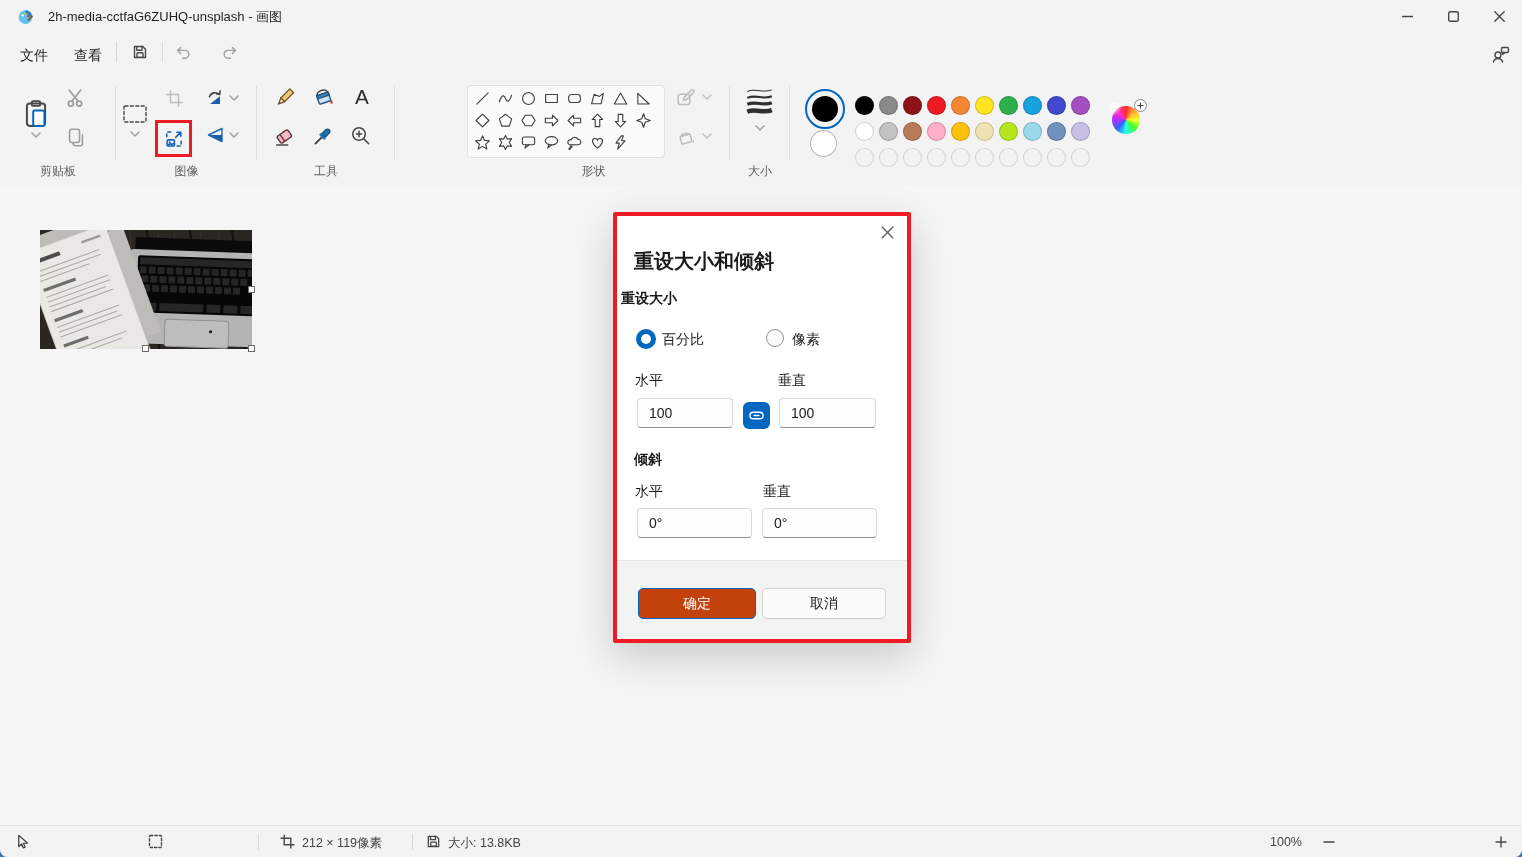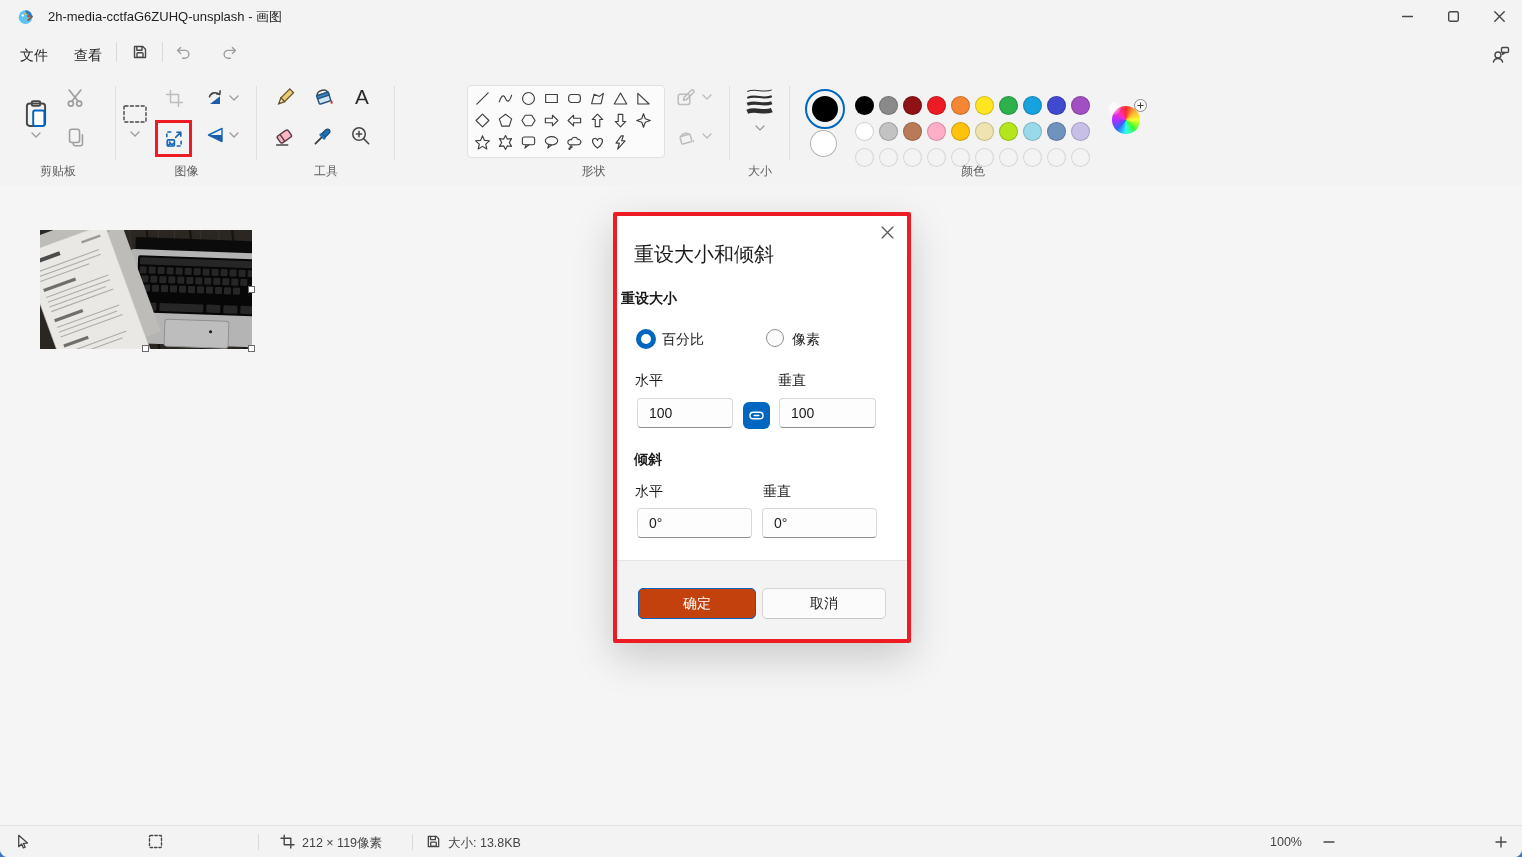--- a/index.html
+++ b/index.html
@@ -38,21 +38,21 @@
   .brush-btn{position:absolute;left:12px;top:21px;width:38px;height:62px;border:1px solid #5b87b8;border-radius:6px;background:#fdfdfd;display:flex;flex-direction:column;align-items:center;}
   .brush-btn .div{width:30px;height:1px;background:#dcdcdc;margin:4px 0 5px;}
 
   
   .canvas{position:absolute;left:0;top:186px;width:100%;height:639px;background:#f5f5f5;}
   .photo{position:absolute;left:40px;top:44px;width:212px;height:119px;}
   .handle{position:absolute;width:7px;height:7px;background:#fff;border:1px solid #6a6a6a;box-sizing:border-box;}
 
   
   .annotation{position:absolute;left:613px;top:26px;width:290px;height:423px;border:4px solid #ed1c24;background:#ffffff;border-radius:2px;box-shadow:0 14px 40px rgba(0,0,0,.18);}
-  .dlg-title{position:absolute;left:17px;top:25px;font-size:20px;font-weight:400;color:#1a1a1a;}
+  .dlg-title{position:absolute;left:17px;top:32px;font-size:20px;font-weight:700;color:#1a1a1a;}
   .dlg-sec{position:absolute;font-size:14px;font-weight:700;color:#1a1a1a;}
   .dlg-lbl{position:absolute;font-size:14px;color:#1a1a1a;}
   .radio-on{position:absolute;width:10px;height:10px;border:5px solid #0067c0;border-radius:50%;background:#fff;}
   .radio-off{position:absolute;width:18px;height:18px;border:1px solid #8f8f8f;border-radius:50%;background:#fbfbfb;box-sizing:border-box;}
   .w-input{position:absolute;height:30px;border:1px solid #d8d8d8;border-bottom-color:#8f8f8f;border-radius:4px;background:#fdfdfd;font-family:"Liberation Sans","DejaVu Sans",sans-serif;font-size:14px;color:#1a1a1a;padding:0 0 0 11px;box-sizing:border-box;outline:none;}
   .link-btn{position:absolute;left:126px;top:186px;width:27px;height:27px;background:#0067c0;border:none;border-radius:6px;display:flex;align-items:center;justify-content:center;}
   .dlg-footer{position:absolute;left:0;right:0;top:344px;bottom:0;background:#f3f3f3;border-top:1px solid #e5e5e5;}
   .btn{position:absolute;top:27px;height:31px;border-radius:5px;font-family:"Liberation Sans","DejaVu Sans",sans-serif;font-size:14px;display:flex;align-items:center;justify-content:center;}
   .btn-primary{left:21px;width:118px;background:#c2410c;color:#ffffff;border:1px solid #0067c0;}
   .btn-secondary{left:145px;width:124px;background:#fbfbfb;color:#1a1a1a;border:1px solid #d5d5d5;border-bottom-color:#c7c7c7;}
@@ -478,21 +478,20 @@
           <span class="swatch empty"></span>
         </div>
       <div class="abs" style="left:322px;top:34px;width:28px;height:28px;border-radius:50%;background:conic-gradient(#ff2d2d,#ffb02d,#f6ff2d,#3bff2d,#2dfff0,#2d64ff,#b12dff,#ff2dc0,#ff2d2d);">
         <div class="abs" style="left:-4px;top:-4px;width:14px;height:14px;border-radius:50%;background:radial-gradient(circle at 35% 35%, #ffffff 0%, rgba(255,255,255,0) 70%);"></div>
       </div>
       <div class="abs" style="left:344px;top:27px;width:13px;height:13px;border-radius:50%;background:#ffffff;border:1px solid #8a8a8a;box-sizing:border-box;display:flex;align-items:center;justify-content:center;">
         <svg width="7" height="7" viewBox="0 0 8 8">
             <path d="M4 0.5 V7.5 M0.5 4 H7.5" stroke="#3d3d3d" stroke-width="1.2"></path>
           </svg>
       </div>
-      <span class="glabel" style="left:0;right:14px;">颜色</span>
     </div>
   </div>
 
   <div class="canvas">
 
     <div class="photo">
       <svg viewBox="0 0 212 119" width="212" height="119">
         <rect width="212" height="119" fill="#2a2622"></rect>
         <g transform="rotate(-6 106 60)">
           <g stroke="#16120e" stroke-width="2.2" opacity="0.9">

